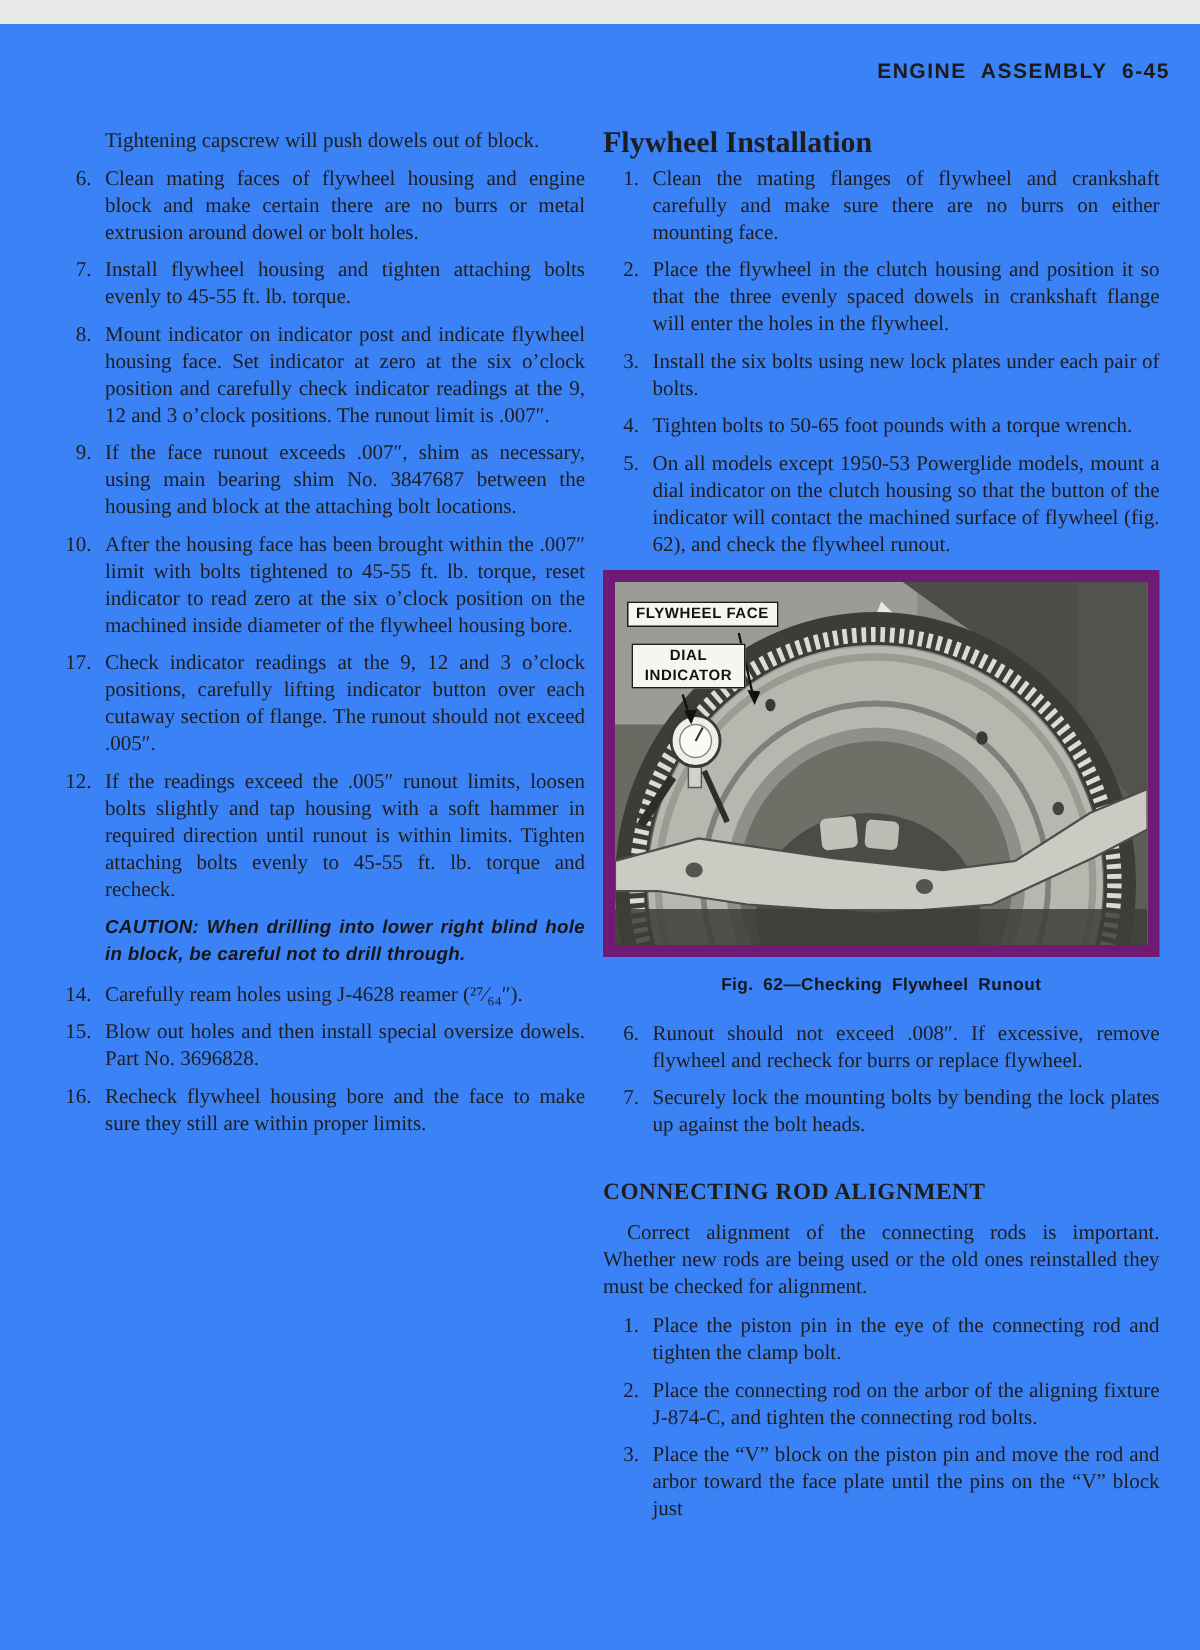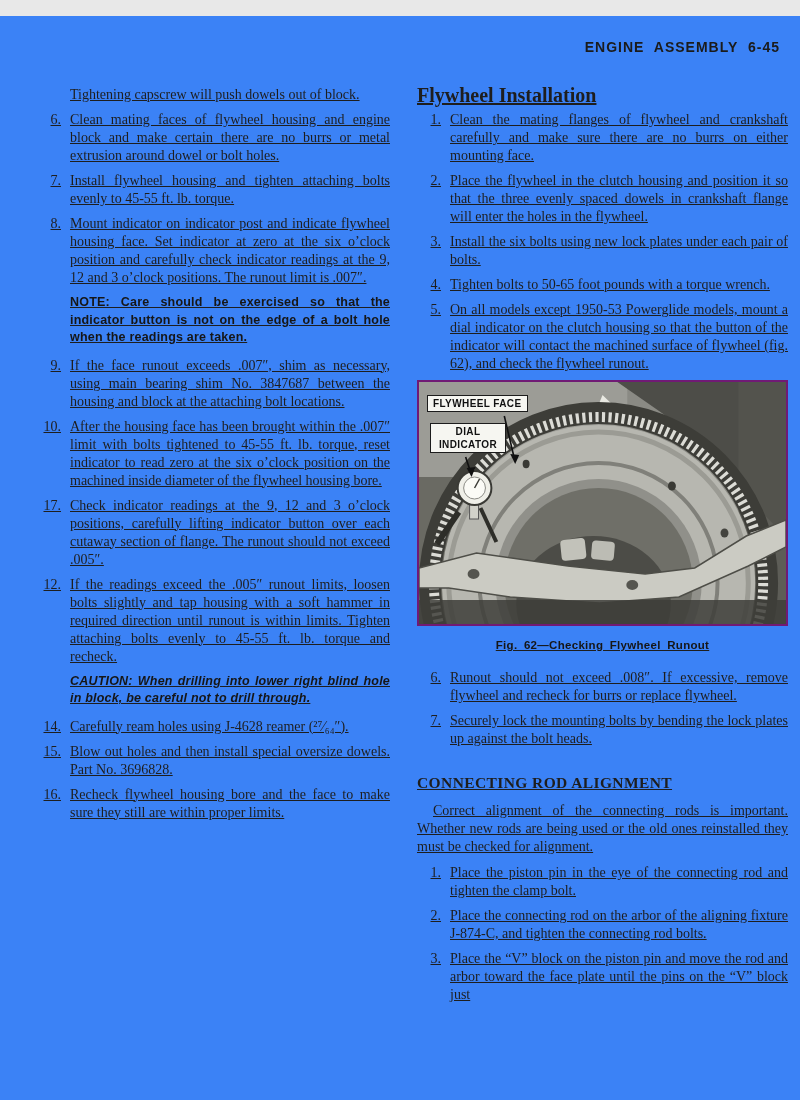--- a/index.html
+++ b/index.html
@@ -6,21 +6,21 @@
   .page{
     position:relative;width:800px;height:1100px;margin:16px auto;
     background:#3b82f6;overflow:hidden;
     font-family:"Liberation Serif",serif;color:#1e1e1e;
   }
   .header{
     position:absolute;top:23px;right:20px;
     font-family:"Liberation Sans",sans-serif;font-weight:700;
     font-size:14px;letter-spacing:1px;word-spacing:5px;color:#1b1b1b;
   }
-  .cols{position:absolute;top:70px;left:37px;display:flex;gap:27px;text-decoration:underline;}
+  .cols{position:absolute;top:70px;left:37px;display:flex;gap:12px;}
   .col-left{width:353px;}
   .col-right{width:371px;}
   .bodytext{font-size:14px;line-height:18px;text-align:justify;}
   .lead{margin:0 0 7px 33px;}
   .item{display:flex;margin:0 0 7px 0;}
   .item .num{flex:0 0 24px;text-align:right;margin-right:9px;}
   .item .txt{flex:1 1 auto;text-align:justify;}
   .note,.caution{
     margin:3px 0 10px 33px;
     font-family:"Liberation Sans",sans-serif;font-weight:700;
@@ -31,21 +31,21 @@
   .subhead{
     font-size:20px;font-weight:700;margin:0 0 7px 0;
   }
   .section-head{
     font-size:15.5px;font-weight:700;letter-spacing:.4px;
     margin:26px 0 10px 0;
   }
   .intro{margin:0 0 8px 0;text-indent:16px;text-align:justify;}
   .figure{margin:4px 0 0 0;}
   .photo{
-    position:relative;height:242px;border:2px solid #701a75;
+    position:relative;height:242px;border:8px solid #701a75;
     background:#84847e;overflow:hidden;
   }
   .photo svg{display:block;width:100%;height:100%;}
   .fig-label{
     position:absolute;background:#f6f6f1;border:1.5px solid #1c1c1c;
     font-family:"Liberation Sans",sans-serif;font-weight:700;
     font-size:10px;line-height:13px;letter-spacing:.4px;
     padding:1px 5px;color:#111;text-align:center;
   }
   .label-flywheel{top:13px;left:8px;}
@@ -78,21 +78,20 @@
       </div>
       <div class="item">
         <span class="num">7.</span>
         <span class="txt">Install flywheel housing and tighten attaching bolts evenly to 45-55 ft. lb. torque.</span>
       </div>
       <div class="item">
         <span class="num">8.</span>
         <span class="txt">Mount indicator on indicator post and indicate flywheel housing face. Set indicator at zero at the six o’clock position and carefully check indicator readings at the 9, 12 and 3 o’clock positions. The runout limit is .007″.</span>
       </div>
 
-      <p class="note">NOTE: Care should be exercised so that the indicator button is not on the edge of a bolt hole when the readings are taken.</p>
 
       <div class="item">
         <span class="num">9.</span>
         <span class="txt">If the face runout exceeds .007″, shim as necessary, using main bearing shim No. 3847687 between the housing and block at the attaching bolt locations.</span>
       </div>
       <div class="item">
         <span class="num">10.</span>
         <span class="txt">After the housing face has been brought within the .007″ limit with bolts tightened to 45-55 ft. lb. torque, reset indicator to read zero at the six o’clock position on the machined inside diameter of the flywheel housing bore.</span>
       </div>
 

